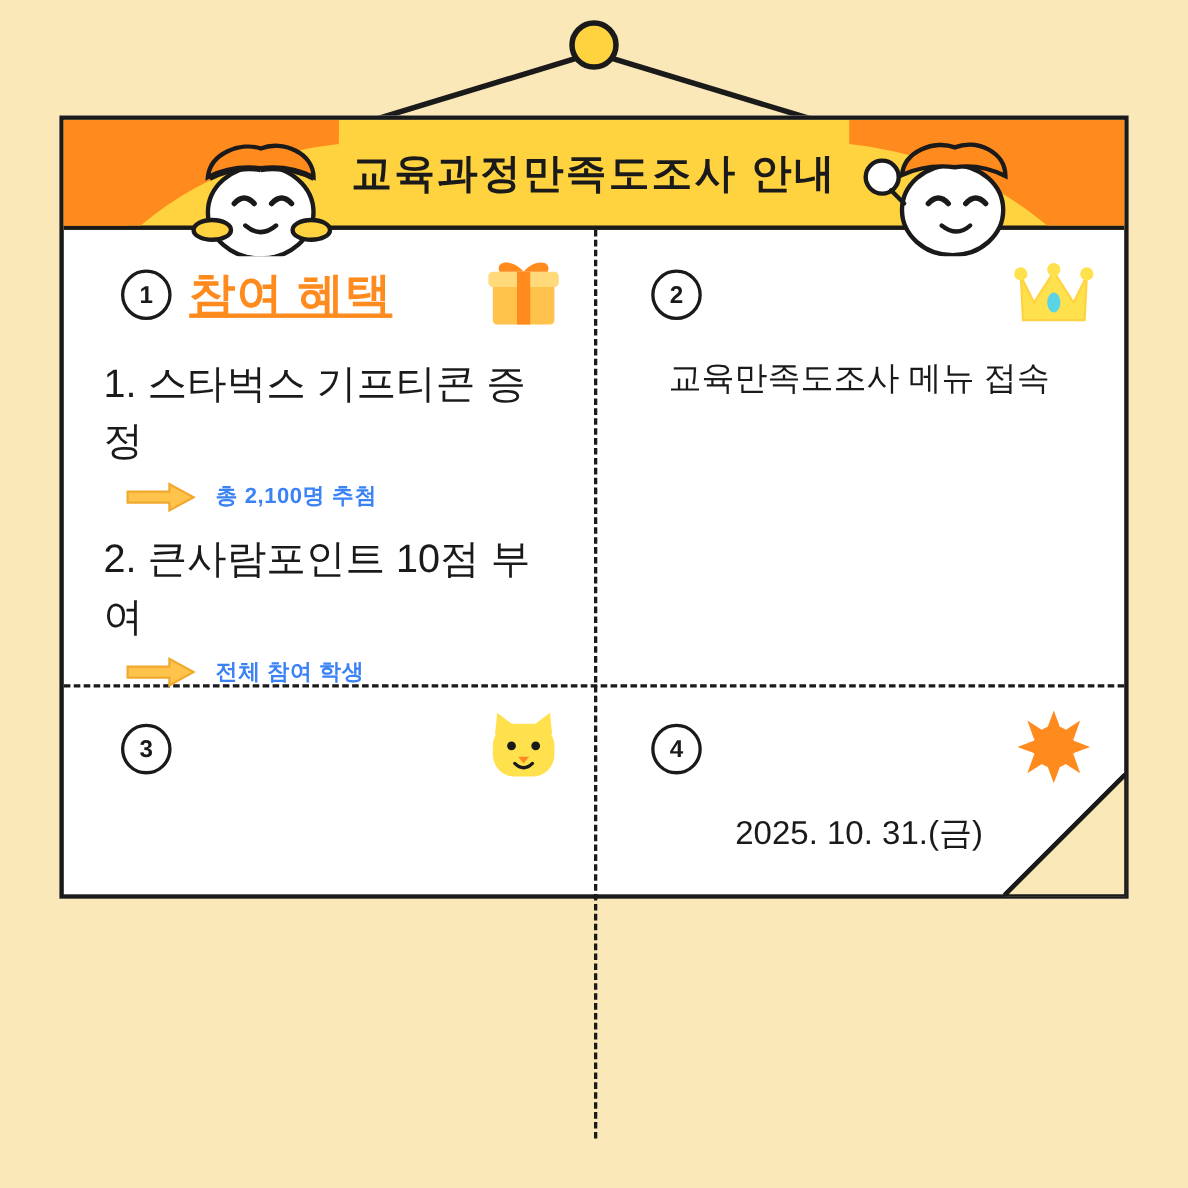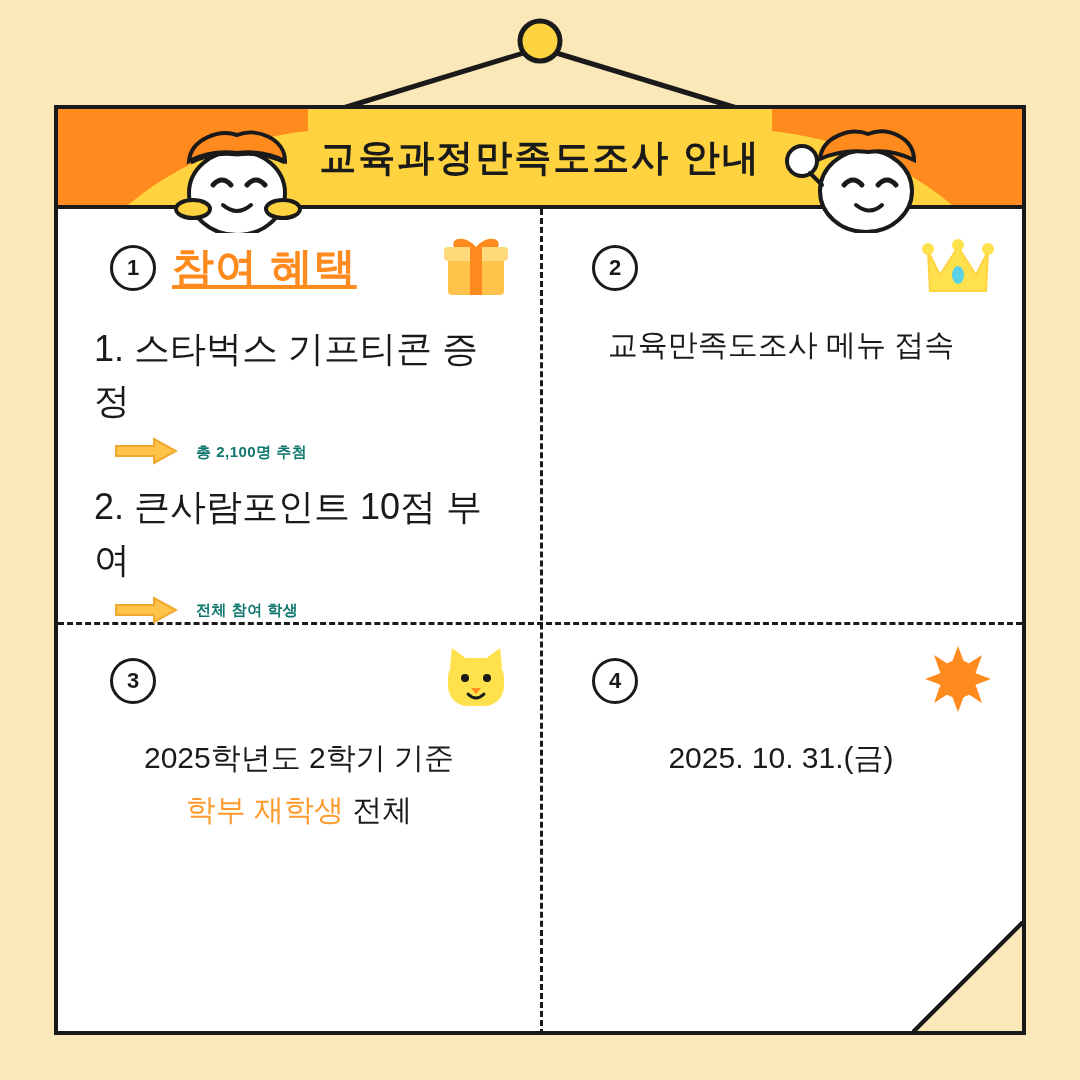--- a/index.html
+++ b/index.html
@@ -23,21 +23,21 @@
     height: 130px;
     pointer-events: none;
   }
 
   
   .board {
     position: absolute;
     left: 54px;
     top: 105px;
     width: 972px;
-    height: 930px;
+    height: 712px;
     background: #ffffff;
     border: 4px solid #1a1a1a;
     box-sizing: border-box;
   }
 
   
   .header {
     position: absolute;
     left: 0; top: 0;
     width: 100%;
@@ -172,22 +172,22 @@
     padding-left: 6px;
     font-size: 36px;
   }
   .arrow-row {
     display: flex;
     align-items: center;
     gap: 18px;
     margin: 10px 0 16px 26px;
   }
   .arrow-note {
-    font-size: 15px;
-    color: #0f766e;
+    font-size: 20px;
+    color: #3b82f6;
     font-weight: bold;
     letter-spacing: 0.5px;
   }
 
   .stack-line { margin-bottom: 8px; }
 
   
   .fold {
     position: absolute;
     right: -2px;
@@ -298,26 +298,20 @@
         <div class="num-badge">3</div>
         <svg class="cell-icon" viewBox="0 0 76 70">
           <path d="M12,24 L14,4 L30,16 Z" fill="#FFE14D"></path>
           <path d="M64,24 L62,4 L46,16 Z" fill="#FFE14D"></path>
           <rect x="10" y="14" width="56" height="48" rx="20" fill="#FFE14D"></rect>
           <circle cx="27" cy="34" r="4" fill="#1a1a1a"></circle>
           <circle cx="49" cy="34" r="4" fill="#1a1a1a"></circle>
           <path d="M33,44 L43,44 L38,50 Z" fill="#FF8A1E"></path>
           <path d="M30,50 q8,8 16,0" fill="none" stroke="#1a1a1a" stroke-width="3" stroke-linecap="round"></path>
         </svg>
-      </div>
-      <div class="cell-body center">
-        <div class="stack-line line-black">2025학년도 2학기 기준</div>
-        <div class="stack-line">
-          <span class="line-orange">학부 재학생</span><span class="line-black"> 전체</span>
-        </div>
       </div>
     </div>
 
     <div class="cell cell-4">
       <div class="cell-head">
         <div class="num-badge">4</div>
         <svg class="cell-icon" viewBox="0 0 76 70">
           <g fill="#FF8A1E">
             <circle cx="38" cy="35" r="19"></circle>
             <path d="M38,2 L44,18 L32,18 Z"></path>

